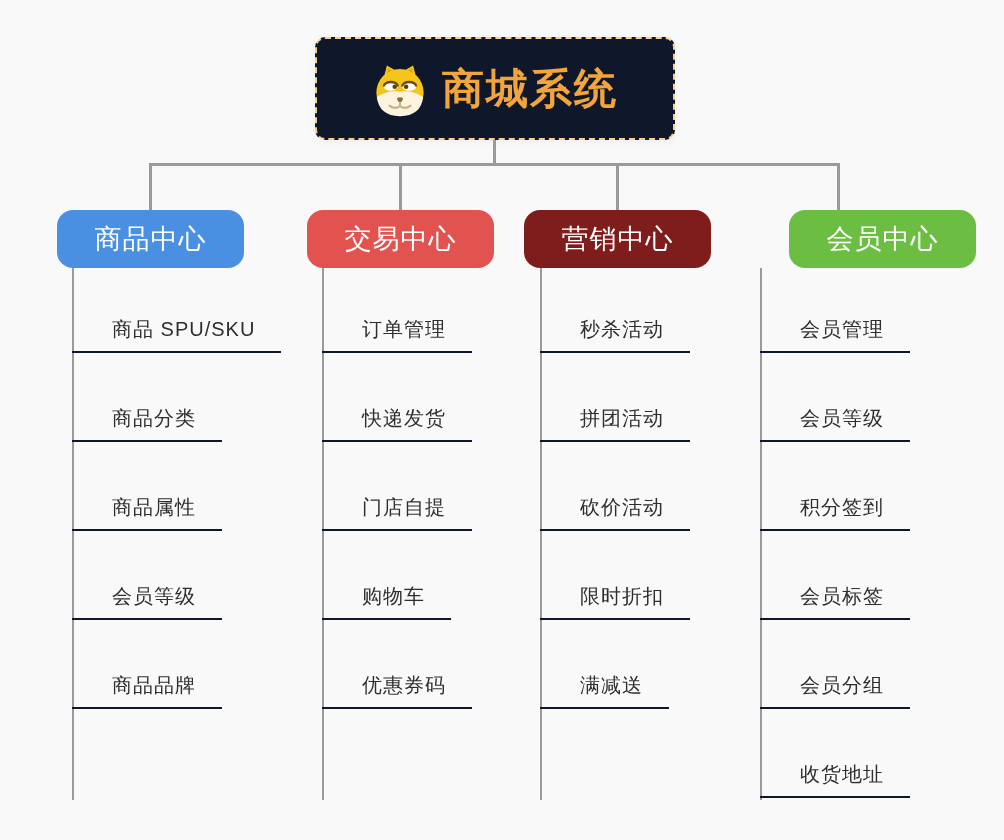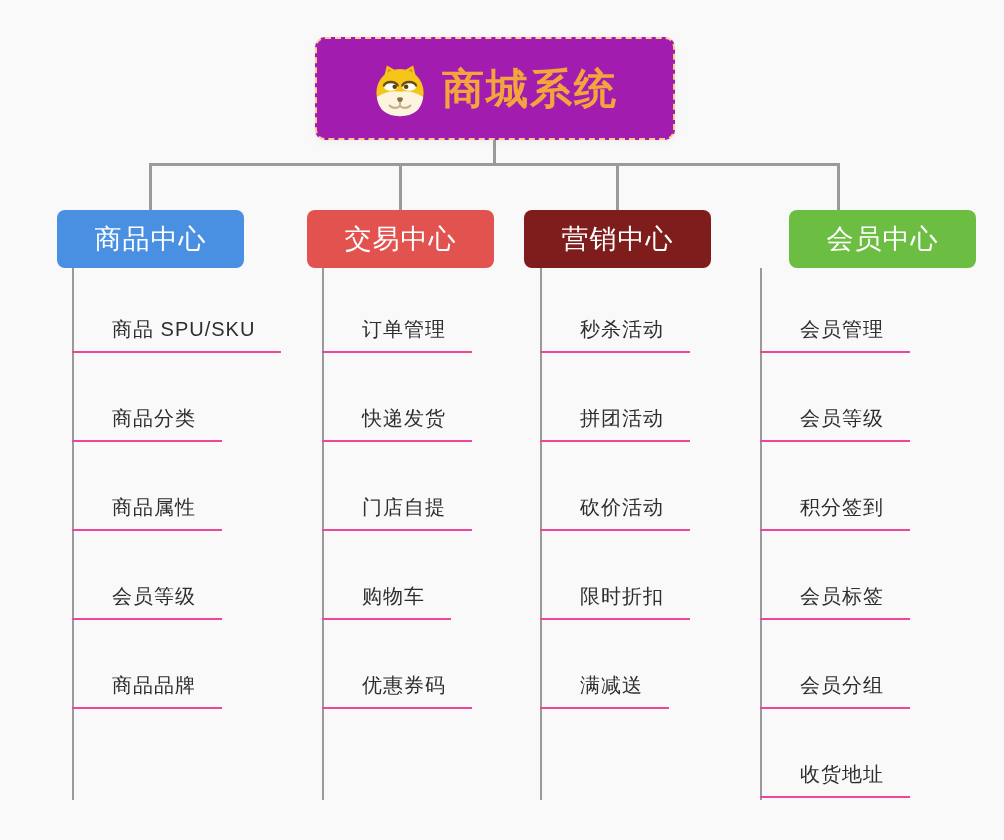--- a/index.html
+++ b/index.html
@@ -18,21 +18,21 @@
   }
 
   
   .root-node {
     position: absolute;
     left: 315px;
     top: 37px;
     width: 360px;
     height: 103px;
     box-sizing: border-box;
-    background: #a21caf;
+    background: #0f172a;
     border: 2px dashed #F8CE8F;
     border-radius: 10px;
     box-shadow: 0 2px 8px rgba(0,0,0,0.05);
     display: flex;
     align-items: center;
     justify-content: center;
     gap: 14px;
   }
   .root-title {
     font-size: 42px;
@@ -59,21 +59,21 @@
   .drop-2 { left: 399px; }
   .drop-3 { left: 616px; }
   .drop-4 { left: 837px; }
 
   
   .branch-box {
     position: absolute;
     top: 210px;
     width: 187px;
     height: 58px;
-    border-radius: 8px;
+    border-radius: 16px;
     display: flex;
     align-items: center;
     justify-content: center;
     color: #FFFFFF;
     font-size: 27px;
     letter-spacing: 1px;
     cursor: default;
   }
   .branch-1 .branch-box { left: 57px; }
   .branch-2 .branch-box { left: 307px; }
@@ -104,21 +104,21 @@
   .branch-1 .leaf-stack { left: 72px; }
   .branch-2 .leaf-stack { left: 322px; }
   .branch-3 .leaf-stack { left: 540px; }
   .branch-4 .leaf-stack { left: 760px; }
 
   .leaf {
     box-sizing: border-box;
     height: 89px;
     width: max-content;
     padding: 0 26px 8px 40px;
-    border-bottom: 2px solid #ec4899;
+    border-bottom: 2px solid #0f172a;
     display: flex;
     align-items: flex-end;
     font-size: 20px;
     color: #2E2E2E;
     letter-spacing: 1px;
     white-space: nowrap;
   }
   .leaf:first-child { height: 85px; }
 </style>
 </head>

